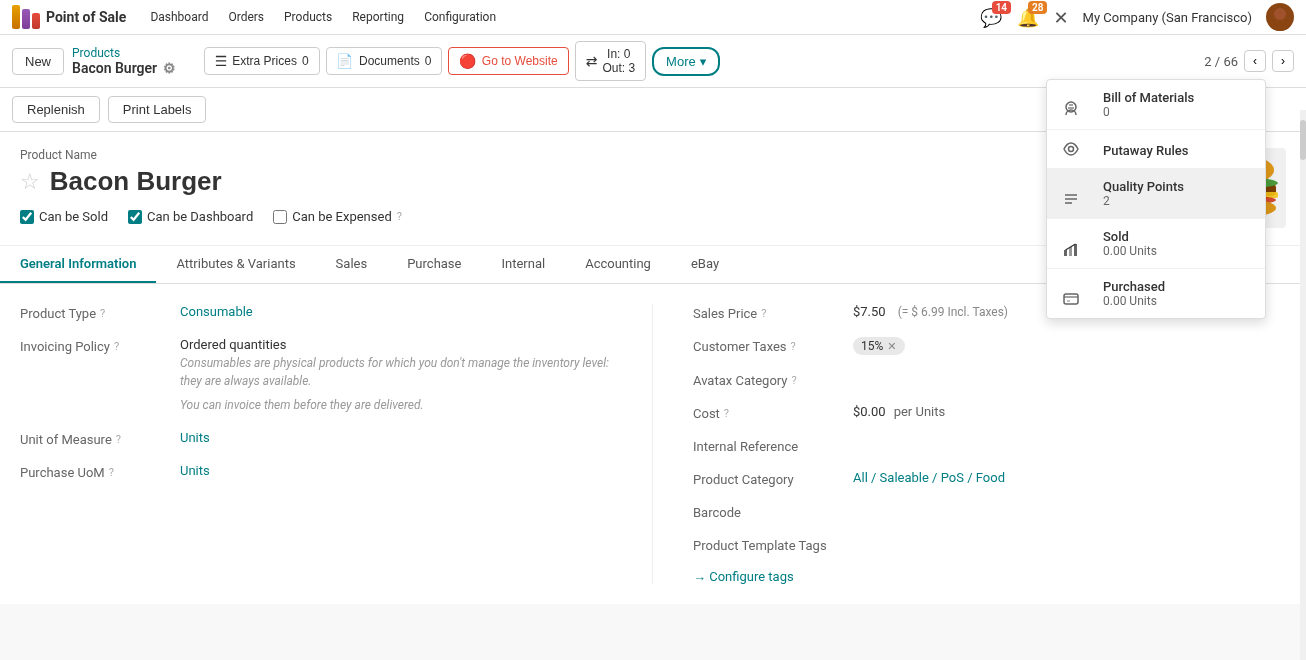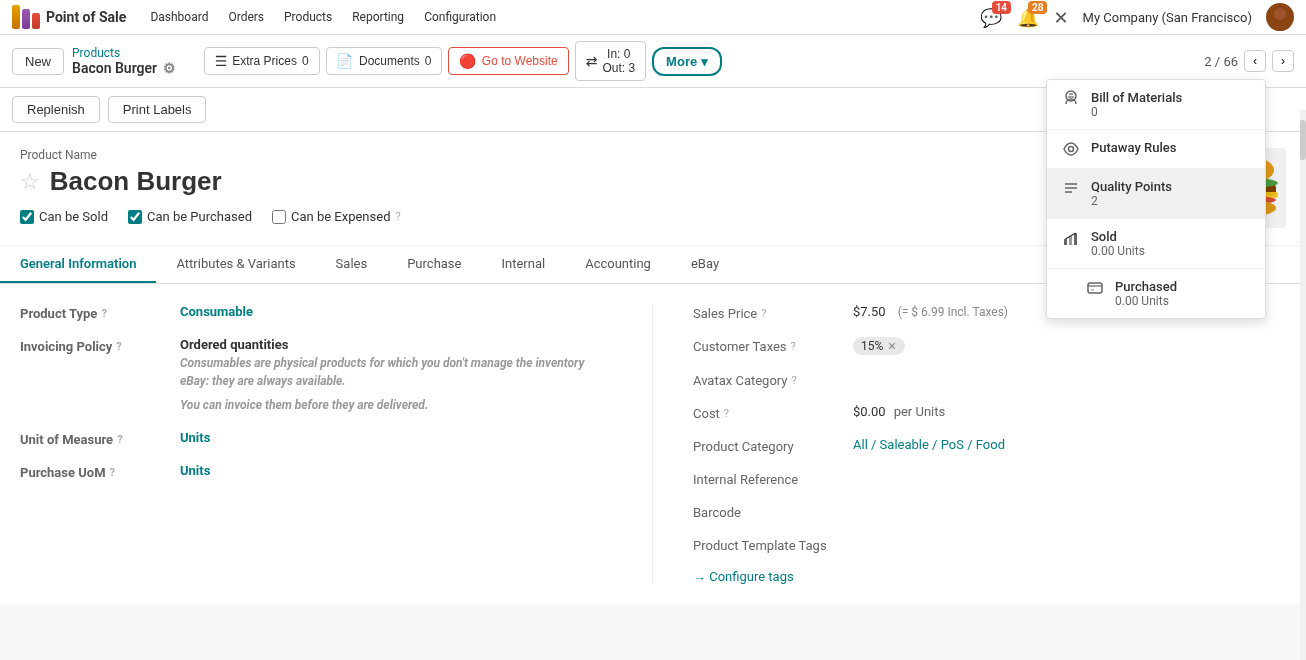--- a/index.html
+++ b/index.html
@@ -35,29 +35,29 @@
     .breadcrumb-bottom { display: flex; align-items: center; gap: 6px; font-size: 14px; font-weight: 600; }
     .gear-icon { color: #888; cursor: pointer; font-size: 14px; }
     .action-buttons { display: flex; align-items: center; gap: 6px; margin-left: 20px; }
     .action-btn { display: flex; align-items: center; gap: 5px; border: 1px solid #ccc; background: #fff; border-radius: 4px; padding: 5px 10px; cursor: pointer; font-size: 12px; color: #333; white-space: nowrap; }
     .action-btn .icon { font-size: 14px; }
     .action-btn-danger { color: #e74c3c; border-color: #e74c3c; }
     .action-spacer { flex: 1; }
     .pagination { display: flex; align-items: center; gap: 6px; font-size: 13px; color: #555; }
     .pag-btn { border: 1px solid #ccc; background: #fff; border-radius: 4px; padding: 3px 8px; cursor: pointer; font-size: 12px; }
 
-    .btn-more { border: 2px solid #017e84; background: #fff; border-radius: 12px; padding: 5px 12px; cursor: pointer; font-size: 13px; color: #017e84; font-weight: 700; display: flex; align-items: center; gap: 4px; position: relative; text-align: right; }
+    .btn-more { border: 2px solid #017e84; background: #fff; border-radius: 12px; padding: 5px 12px; cursor: pointer; font-size: 13px; color: #017e84; font-weight: 400; display: flex; align-items: center; gap: 4px; position: relative; text-align: right; }
 
     
     .dropdown-menu {
       position: absolute; top: 44px; right: 40px; background: #fff; border: 1px solid #ddd;
       border-radius: 4px; box-shadow: 0 4px 12px rgba(0,0,0,0.15); z-index: 100; width: 220px;
     }
-    .dropdown-item { display: flex; align-items: flex-start; gap: 10px; padding: 10px 14px; cursor: pointer; border-bottom: 1px solid #f0f0f0; }
-    .dropdown-item:last-child { border-bottom: none; margin-left: 24px; }
+    .dropdown-item { display: flex; align-items: flex-end; gap: 22px; padding: 10px 14px; cursor: pointer; border-bottom: 1px solid #f0f0f0; }
+    .dropdown-item:last-child { border-bottom: none; }
     .dropdown-item.active { background: #f0f0f0; }
     .dropdown-item-icon { width: 20px; display: flex; align-items: center; justify-content: center; font-size: 15px; color: #666; }
     .dropdown-item-text { display: flex; flex-direction: column; }
     .dropdown-item-label { font-size: 13px; font-weight: 500; color: #333; }
     .dropdown-item-count { font-size: 12px; color: #666; }
 
     
     .secondary-bar { background: #fff; padding: 8px 12px; border-bottom: 1px solid #ddd; display: flex; gap: 8px; }
     .btn-secondary { border: 1px solid #ccc; background: #fff; border-radius: 4px; padding: 5px 14px; cursor: pointer; font-size: 13px; color: #333; }
 
@@ -77,21 +77,21 @@
     .form-left { flex: 1; }
     .form-right { margin-left: 20px; }
 
     
     .tabs-bar { background: #fff; border-bottom: 1px solid #ddd; display: flex; }
     .tab { padding: 10px 20px; cursor: pointer; font-size: 13px; color: #555; border-bottom: 2px solid transparent; }
     .tab.active { color: #017e84; border-bottom: 2px solid #017e84; font-weight: 600; }
 
     
     .form-content { background: #fff; padding: 20px; display: grid; grid-template-columns: 1fr 1fr; gap: 0; }
-    .form-left-col { padding-right: 40px; border-right: 1px solid #eee; font-weight: bold; }
+    .form-left-col { padding-right: 40px; border-right: 1px solid #eee; }
     .form-right-col { padding-left: 40px; }
     .field-row { display: flex; margin-bottom: 16px; align-items: flex-start; }
     .field-label { width: 160px; min-width: 160px; font-size: 13px; color: #666; padding-top: 2px; display: flex; align-items: center; gap: 4px; }
     .field-value { flex: 1; font-size: 13px; color: #333; }
     .field-value.link-color { color: #017e84; }
     .field-hint { font-style: italic; color: #999; font-size: 12px; line-height: 1.5; margin-top: 2px; }
     .help-icon { color: #aaa; font-size: 11px; cursor: help; }
     .tag-badge { background: #e8e8e8; border-radius: 12px; padding: 2px 8px; font-size: 12px; display: inline-flex; align-items: center; gap: 4px; }
     .tag-remove { cursor: pointer; color: #888; font-size: 11px; }
     .price-row { display: flex; align-items: center; gap: 12px; }
@@ -263,21 +263,21 @@
         <span class="star-icon">☆</span>
         <input class="product-name-input" type="text" value="Bacon Burger" style="">
       </div>
       <div class="checkboxes-row">
         <label class="checkbox-item">
           <input type="checkbox" checked="" style="">
           <span>Can be Sold</span>
         </label>
         <label class="checkbox-item">
           <input type="checkbox" checked="" style="">
-          <span>Can be Purchased</span>
+          <span>Can be Dashboard</span>
         </label>
         <label class="checkbox-item">
           <input type="checkbox" style="">
           <span>Can be Expensed</span>
           <span class="help-icon">?</span>
         </label>
         <span class="lang-badge">EN</span>
       </div>
     </div>
     <div class="form-right">
@@ -328,21 +328,21 @@
       </div>
       <div class="field-value link-color">Consumable</div>
     </div>
     <div class="field-row">
       <div class="field-label">
         <span>Invoicing Policy</span>
         <span class="help-icon">?</span>
       </div>
       <div class="field-value">
         <div>Ordered quantities</div>
-        <div class="field-hint">Consumables are physical products for which you don't manage the inventory eBay: they are always available.</div>
+        <div class="field-hint">Consumables are physical products for which you don't manage the inventory level: they are always available.</div>
         <div class="field-hint" style="margin-top:6px;">You can invoice them before they are delivered.</div>
       </div>
     </div>
     <div class="field-row">
       <div class="field-label">
         <span>Unit of Measure</span>
         <span class="help-icon">?</span>
       </div>
       <div class="field-value link-color">Units</div>
     </div>
@@ -393,28 +393,28 @@
         <span class="help-icon">?</span>
       </div>
       <div class="field-value">
         <div class="cost-row">
           <span>$0.00</span>
           <span class="per-unit">per Units</span>
         </div>
       </div>
     </div>
     <div class="field-row">
+      <div class="field-label">Internal Reference</div>
+      <div class="field-value"></div>
+    </div>
+    <div class="field-row">
       <div class="field-label">Product Category</div>
       <div class="field-value link-color">All / Saleable / PoS / Food</div>
     </div>
     <div class="field-row">
-      <div class="field-label">Internal Reference</div>
-      <div class="field-value"></div>
-    </div>
-    <div class="field-row">
       <div class="field-label">Barcode</div>
       <div class="field-value"></div>
     </div>
     <div class="field-row">
       <div class="field-label">Product Template Tags</div>
       <div class="field-value"></div>
     </div>
     <div style="margin-top: 6px;">
       <span style="color:#017e84; cursor:pointer; font-size:13px;">→ Configure tags</span>
     </div>

